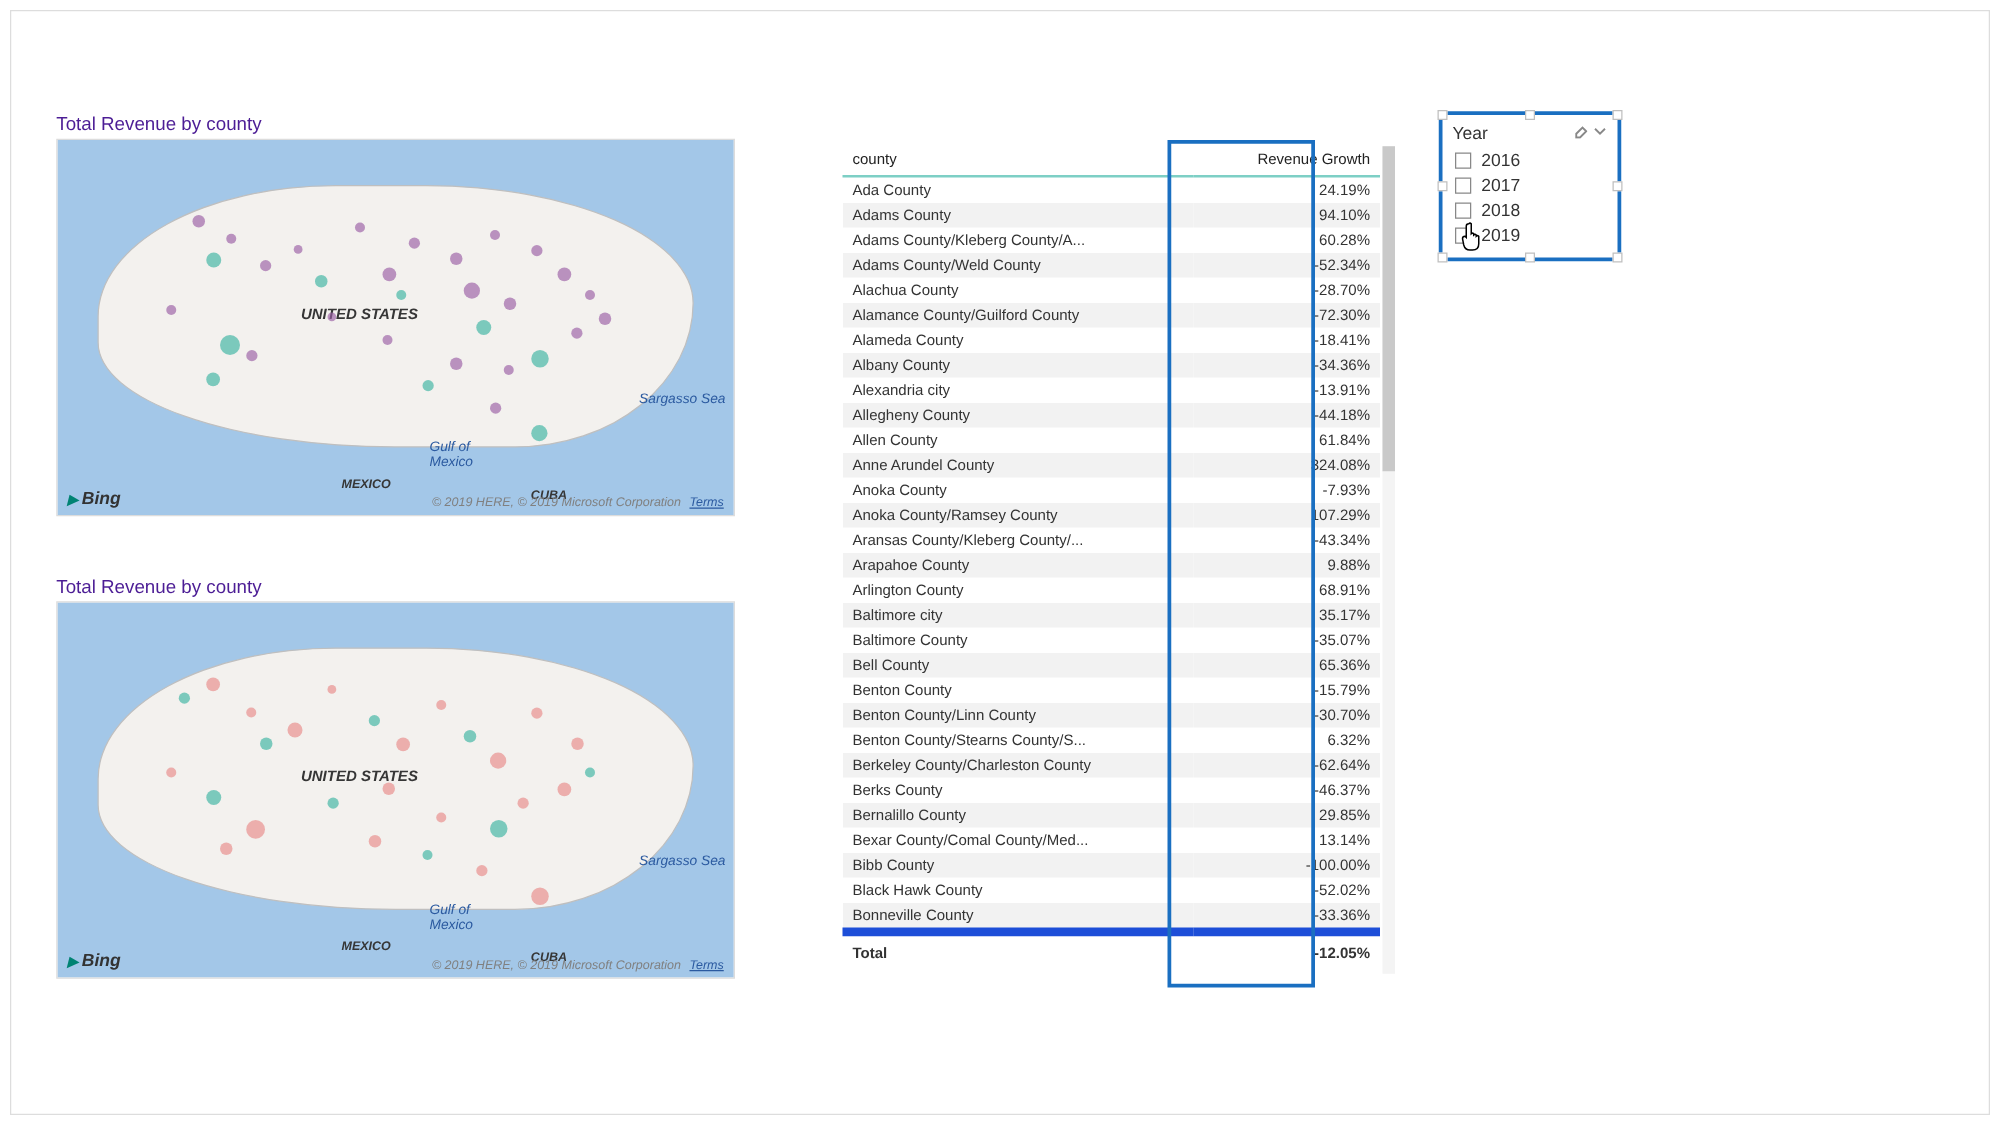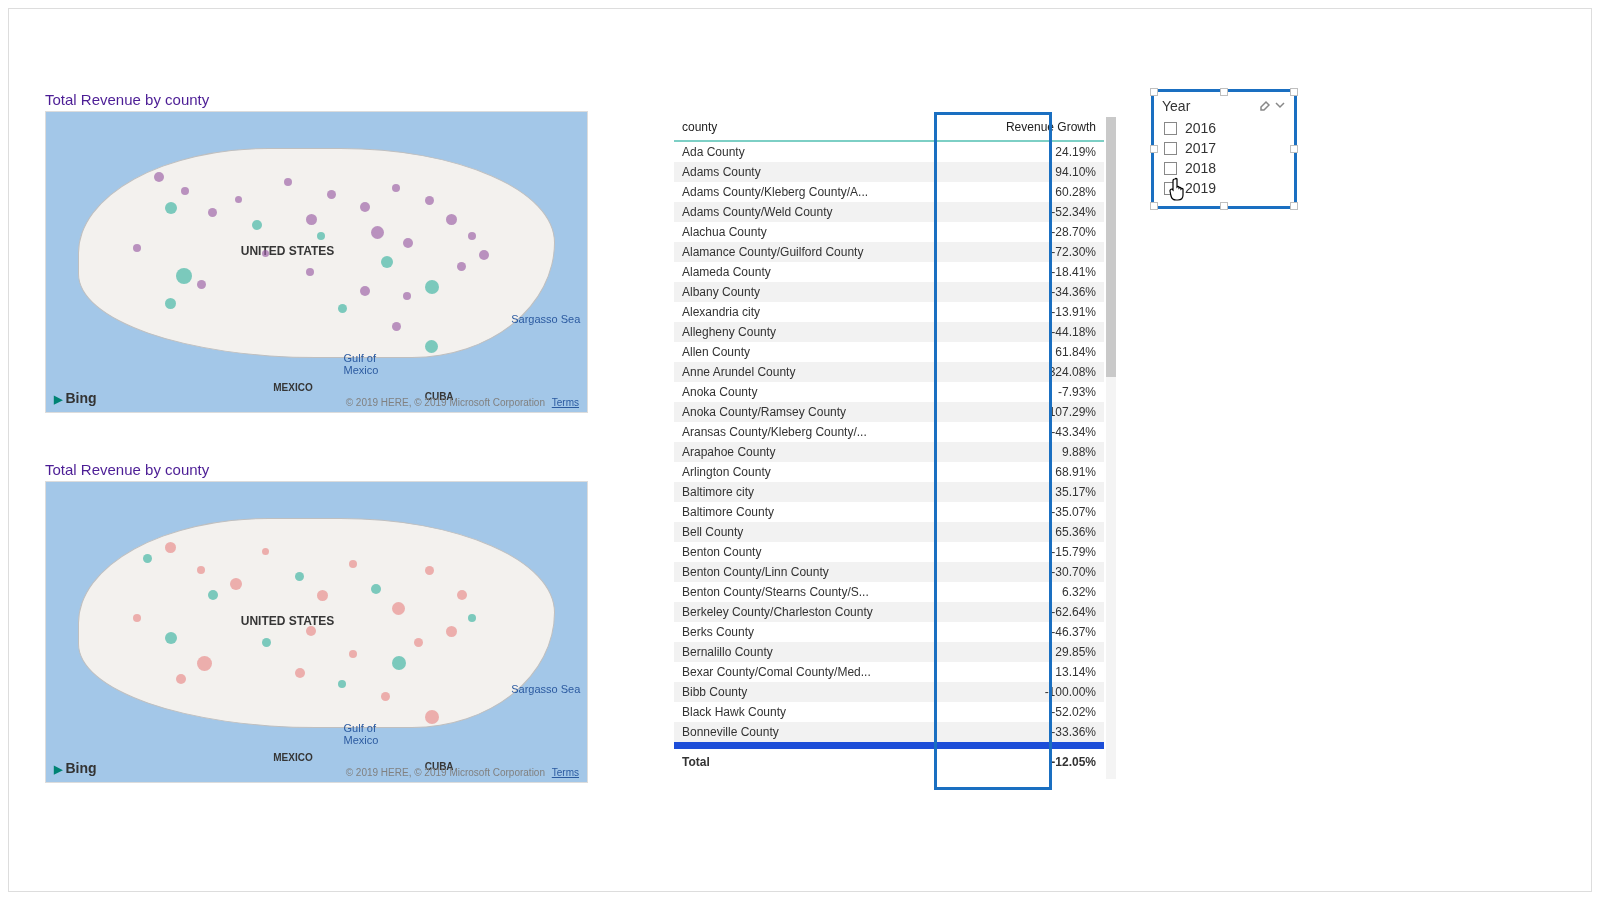--- a/index.html
+++ b/index.html
@@ -22,20 +22,21 @@
     position: absolute;
     color: #4c1d95;
     font-size: 15px;
     font-weight: 400;
   }
   .map-visual {
     position: absolute;
     background: linear-gradient(#a3c7e8, #a3c7e8);
     border: 1px solid #dcdcdc;
     overflow: hidden;
+    font-style: italic;
   }
   .map-land {
     position: absolute;
     top: 12%; left: 6%; right: 6%; bottom: 18%;
     background: #f3f1ee;
     border: 1px solid #bfbfbf;
     border-radius: 40% 45% 30% 50% / 50% 45% 55% 40%;
   }
   .map-label {
     position: absolute;

